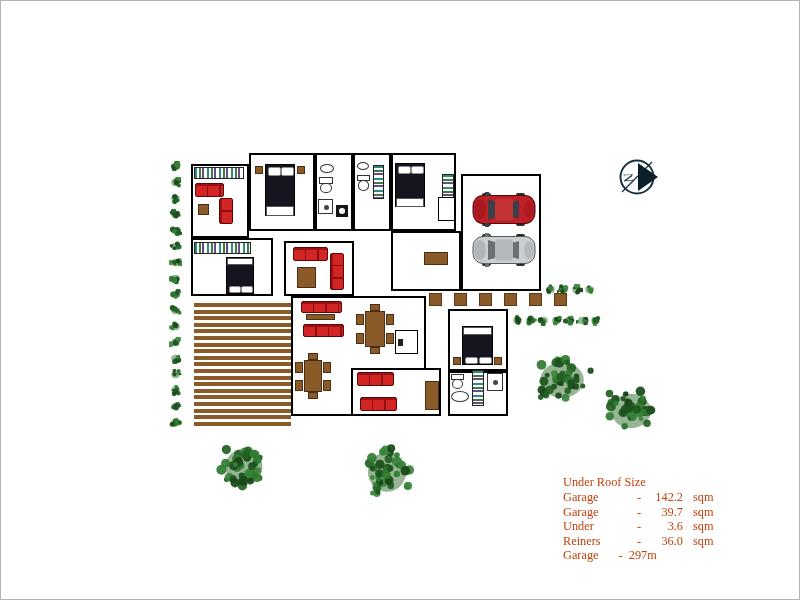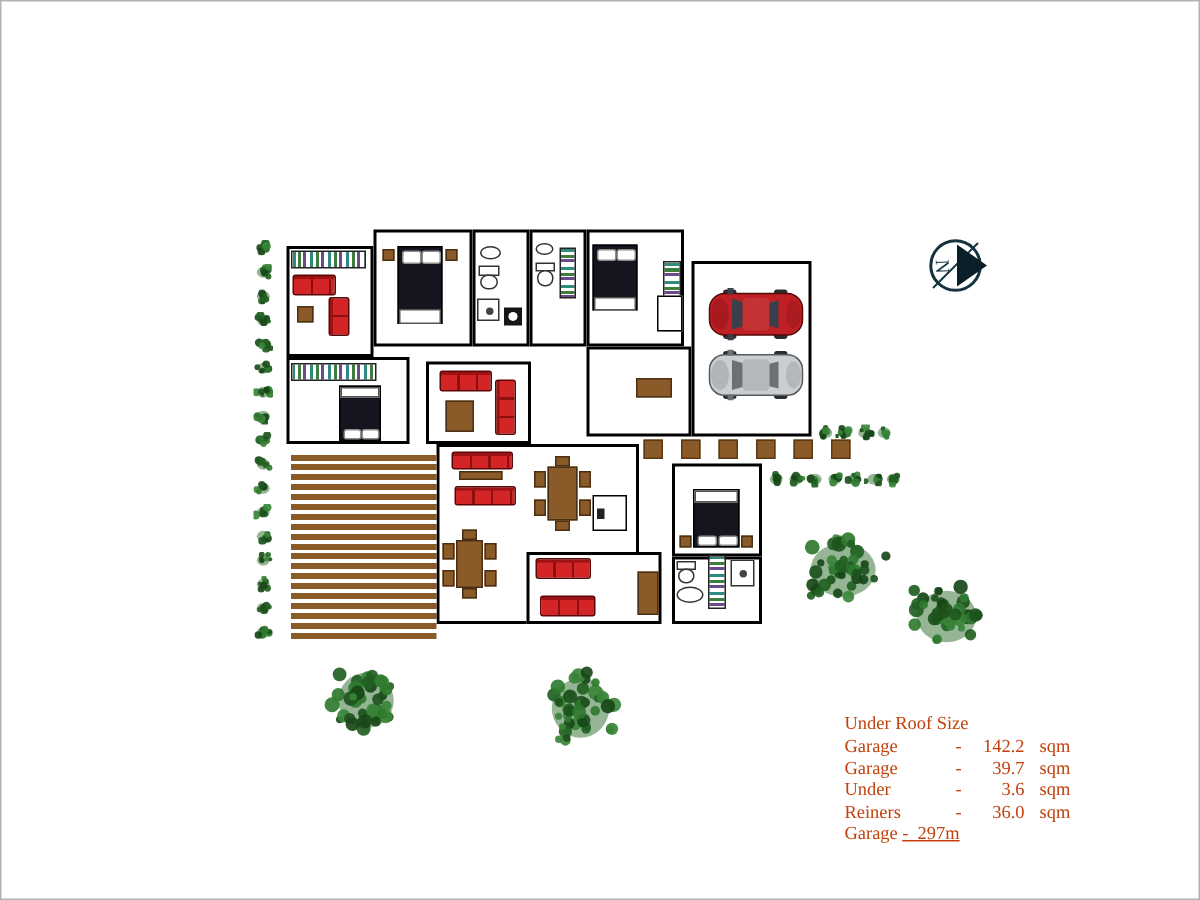--- a/index.html
+++ b/index.html
@@ -32,21 +32,21 @@
   .tubdark .dot{position:absolute;left:25%;top:28%;width:50%;height:44%;background:#fff;border-radius:50%;}
   .shadow-el{position:absolute;}
   
   #legend{position:absolute;left:562px;top:474px;font:12.3px "Liberation Serif",serif;color:#c2410c;}
   .lhead{line-height:15px;}
   .lrow{display:flex;line-height:14.6px;}
   .llab{width:74px;}
   .ldash{width:12px;}
   .lnum{width:34px;text-align:right;white-space:pre;}
   .lunit{margin-left:10px;}
-  .ltot{margin-left:3px;white-space:pre;text-decoration:underline;}
+  .ltot{margin-left:20px;white-space:pre;}
 </style>
 </head>
 <body>
 
 <div id="canvas">
 
   <div id="north">
     <svg width="46" height="48" viewBox="0 0 46 48">
       <circle cx="20" cy="24" r="16.5" fill="none" stroke="#16323e" stroke-width="2"></circle>
       <line x1="5" y1="39" x2="35" y2="9" stroke="#16323e" stroke-width="1.3"></line>

